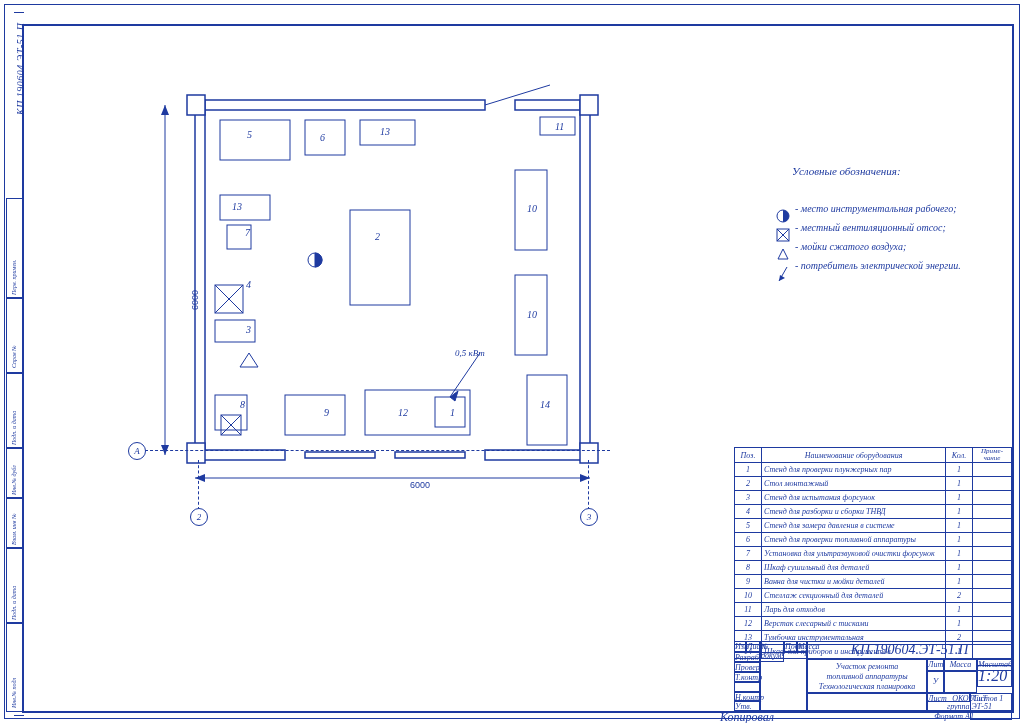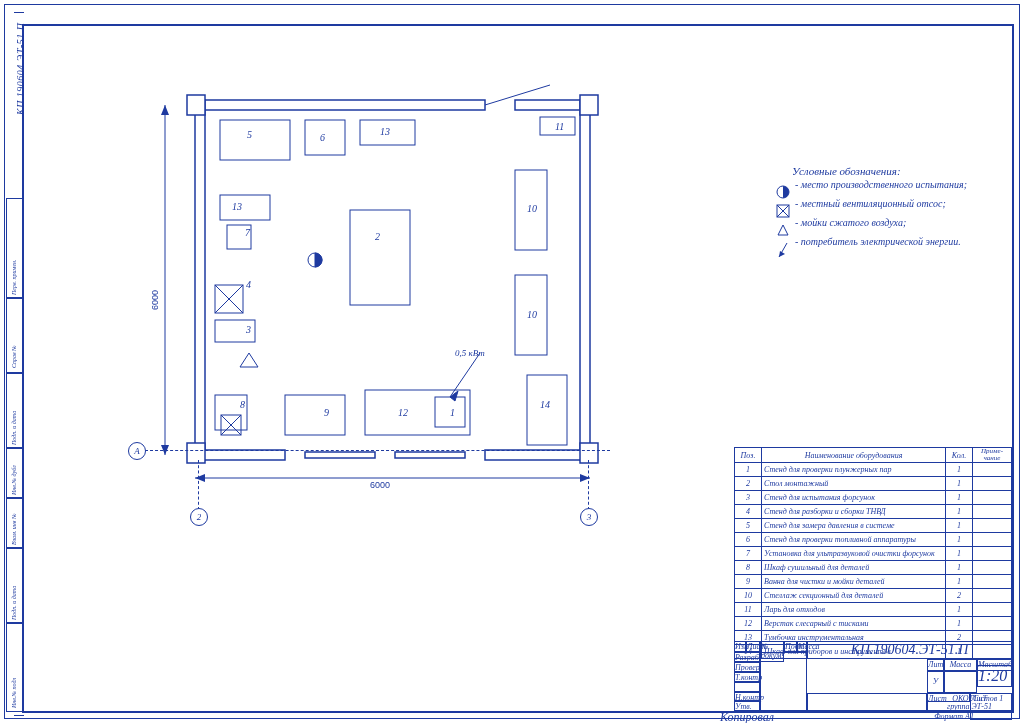--- a/index.html
+++ b/index.html
@@ -4,25 +4,25 @@
 <style>
   html,body{margin:0;padding:0;background:#fff;font-family:Arial,sans-serif;}
   .sheet{position:relative;width:1024px;height:723px;background:#fff;}
   .frame{position:absolute;border:2px solid #1e3aa0;}
   .frame.outer{left:4px;top:4px;right:4px;bottom:4px;}
   .frame.inner{left:22px;top:24px;right:10px;bottom:10px;}
   .frame.thin{border-width:1px;}
   .bx{position:absolute;border:1px solid #1e3aa0;box-sizing:border-box;}
   .lbl{position:absolute;font:italic 9px/10px "Times New Roman",serif;color:#1e3aa0;text-align:center;}
   .num{font:italic 10px/10px "Times New Roman",serif;color:#1e3aa0;text-align:center;}
-  .dim{position:absolute;font:9px Arial;color:#1e3aa0;}
+  .dim{position:absolute;font:9px Arial;color:#1e3aa0;margin-left:40px;}
   .vrt{writing-mode:vertical-rl;transform:rotate(180deg);}
   
   .leg{position:absolute;left:767px;top:165px;width:240px;}
-  .leg .t{font:italic 11px "Times New Roman",serif;color:#1e3aa0;margin-bottom:2px;margin-left:25px;}
+  .leg .t{font:italic 11px "Times New Roman",serif;color:#1e3aa0;margin-bottom:26px;margin-left:25px;}
   .leg .row{display:flex;align-items:center;gap:10px;margin-bottom:8px;}
   .leg .sym{width:18px;text-align:center;}
   .leg .txt{font:italic 10px "Times New Roman",serif;color:#1e3aa0;}
   
   .spectbl{position:absolute;right:12px;top:447px;width:278px;border-collapse:collapse;}
   .spectbl td,.spectbl th{border:1px solid #1e3aa0;font:italic 8px "Times New Roman",serif;color:#1e3aa0;padding:0 2px;height:13px;}
   .spectbl th{text-align:center;}
   .spectbl td.c{text-align:center;}
   
   .tb{position:absolute;right:12px;bottom:12px;width:278px;height:70px;}
@@ -157,21 +157,21 @@
 
   <div class="leg">
     <div class="t">Условные обозначения:</div>
     <div class="row">
       <span class="sym">
         <svg width="14" height="14">
             <circle cx="7" cy="7" r="6" stroke="#1e3aa0" fill="none"></circle>
             <path d="M7 1 A6 6 0 0 1 7 13 Z" fill="#1e3aa0"></path>
           </svg>
       </span>
-      <span class="txt">- место производственного испытания;</span>
+      <span class="txt">- место инструментальная рабочего;</span>
     </div>
     <div class="row">
       <span class="sym">
         <svg width="14" height="14">
             <rect x="1" y="1" width="12" height="12" stroke="#1e3aa0" fill="none"></rect>
             <line x1="1" y1="1" x2="13" y2="13" stroke="#1e3aa0"></line>
             <line x1="13" y1="1" x2="1" y2="13" stroke="#1e3aa0"></line>
           </svg>
       </span>
       <span class="txt">- местный вентиляционный отсос;</span>
@@ -304,20 +304,25 @@
     <div class="cell" style="left:50px;top:0;width:13px;height:11px">Подп.</div>
     <div class="cell" style="left:63px;top:0;width:10px;height:11px">Масса</div>
     <div class="cell" style="left:0;top:11px;width:26px;height:10px">Разраб</div>
     <div class="cell" style="left:0;top:21px;width:26px;height:10px">Провер</div>
     <div class="cell" style="left:0;top:31px;width:26px;height:10px">Т.контр</div>
     <div class="cell" style="left:0;top:41px;width:26px;height:10px"></div>
     <div class="cell" style="left:0;top:51px;width:26px;height:9px">Н.контр</div>
     <div class="cell" style="left:0;top:60px;width:26px;height:10px">Утв.</div>
     <div class="cell" style="left:26px;top:11px;width:47px;height:59px"></div>
 
+    <div class="cell" style="left:73px;top:18px;width:120px;height:34px;text-align:center;font-size:8px;line-height:10px;padding-top:2px">
+      <span>Участок ремонта</span><br>
+      <span>топливной аппаратуры</span><br>
+      <span>Технологическая планировка</span>
+    </div>
 
     <div class="cell" style="right:0;top:18px;width:85px;height:12px"></div>
     <div class="cell" style="right:68px;top:18px;width:17px;height:12px;text-align:center">Лит</div>
     <div class="cell" style="right:35px;top:18px;width:33px;height:12px;text-align:center">Масса</div>
     <div class="cell" style="right:0;top:18px;width:35px;height:12px;text-align:center">Масштаб</div>
     <div class="cell" style="right:68px;top:30px;width:17px;height:22px;text-align:center;line-height:20px">У</div>
     <div class="cell" style="right:35px;top:30px;width:33px;height:22px"></div>
     <div class="cell" style="right:0;top:24px;width:35px;height:22px;font-size:16px;line-height:20px">1:20</div>
     <div class="cell" style="right:42px;top:52px;width:43px;height:9px">Лист</div>
     <div class="cell" style="right:0;top:52px;width:42px;height:27px">Листов  1</div>

